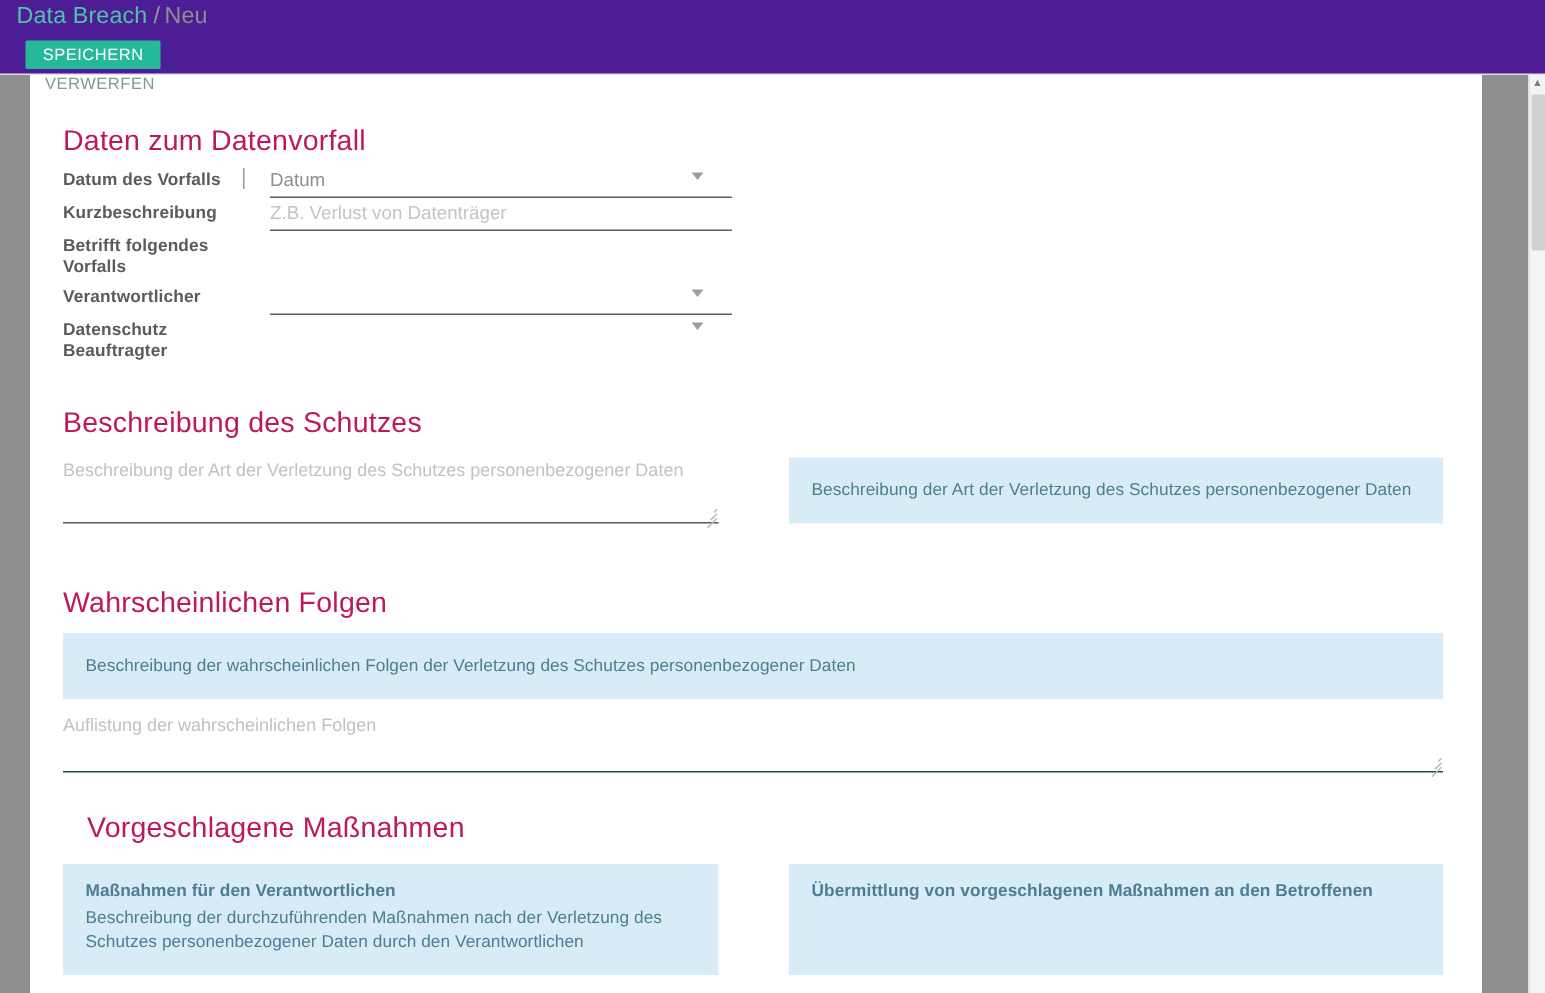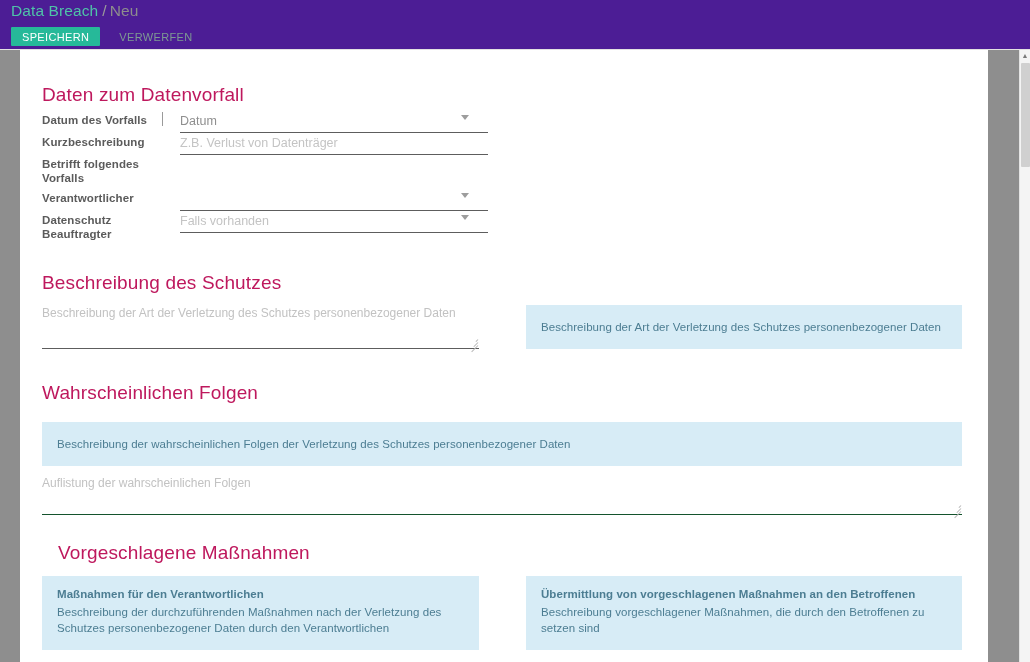--- a/index.html
+++ b/index.html
@@ -53,20 +53,21 @@
     color: #8d8d8d;
   }
 
   .actionbar {
     position: absolute;
     left: 11px;
     top: 27px;
     display: flex;
     align-items: center;
     gap: 0px;
+    flex-direction: column;
   }
   .btn-primary {
     background: #26b999;
     color: #ffffff;
     border: none;
     font-family: "Liberation Sans", sans-serif;
     font-size: 11px;
     letter-spacing: .35px;
     padding: 5px 11px 5px 11px;
     line-height: 1;
@@ -364,42 +365,41 @@
           <div class="field-label">Verantwortlicher</div>
           <div class="field-control">
             <input class="underline-input strong" type="text" placeholder="" style="">
             <span class="dd-arrow"></span>
           </div>
         </div>
 
         <div class="field-row" style="top:161px;">
           <div class="field-label">Datenschutz Beauftragter</div>
           <div class="field-control">
-            <input class="underline-input strong" type="text" placeholder="Falls vorhanden" style="">
             <span class="dd-arrow"></span>
           </div>
         </div>
 
         <h2 class="section-title" style="position:absolute; left:0; top:222px;">Beschreibung des Schutzes</h2>
 
         <div class="ta-wrap" style="left:0; top:255px; width:437px; height:44px;">
           <textarea class="ta" style="height: 44px;" placeholder="Beschreibung der Art der Verletzung des Schutzes personenbezogener Daten"></textarea>
           <span class="ta-grip">
             <i class="l1"></i>
               <i class="l2"></i>
               <i class="l3"></i>
           </span>
         </div>
 
         <div class="infobox" style="left:484px; top:255px; width:436px; height:44px;
                     display:flex; align-items:center;">
           <span class="ib-text">Beschreibung der Art der Verletzung des Schutzes personenbezogener Daten</span>
         </div>
 
-        <h2 class="section-title" style="position:absolute; left:0; top:332px;">Wahrscheinlichen Folgen</h2>
+        <h2 class="section-title" style="position:absolute; left:0; top:342px;">Wahrscheinlichen Folgen</h2>
 
         <div class="infobox" style="left:0; top:372px; width:920px; height:44px;
                     display:flex; align-items:center;">
           <span class="ib-text">Beschreibung der wahrscheinlichen Folgen der Verletzung des Schutzes personenbezogener Daten</span>
         </div>
 
         <div class="ta-wrap" style="left:0; top:425px; width:920px; height:40px;">
           <textarea class="ta light-line" style="height: 40px;" placeholder="Auflistung der wahrscheinlichen Folgen"></textarea>
           <span class="ta-grip">
             <i class="l1"></i>
@@ -410,21 +410,20 @@
 
         <h2 class="section-title" style="position:absolute; left:16px; top:492px;">Vorgeschlagene Maßnahmen</h2>
 
         <div class="infobox" style="left:0; top:526px; width:437px; height:74px;">
           <span class="ib-title">Maßnahmen für den Verantwortlichen</span>
           <span class="ib-text">Beschreibung der durchzuführenden Maßnahmen nach der Verletzung des Schutzes personenbezogener Daten durch den Verantwortlichen</span>
         </div>
 
         <div class="infobox" style="left:484px; top:526px; width:436px; height:74px;">
           <span class="ib-title">Übermittlung von vorgeschlagenen Maßnahmen an den Betroffenen</span>
-          <span class="ib-text">Beschreibung vorgeschlagener Maßnahmen, die durch den Betroffenen zu setzen sind</span>
         </div>
 
       </div>
     </div>
   </div>
 
   <div class="scrollbar-track">
     <div class="scrollbar-up">▲</div>
     <div class="scrollbar-thumb"></div>
   </div>

